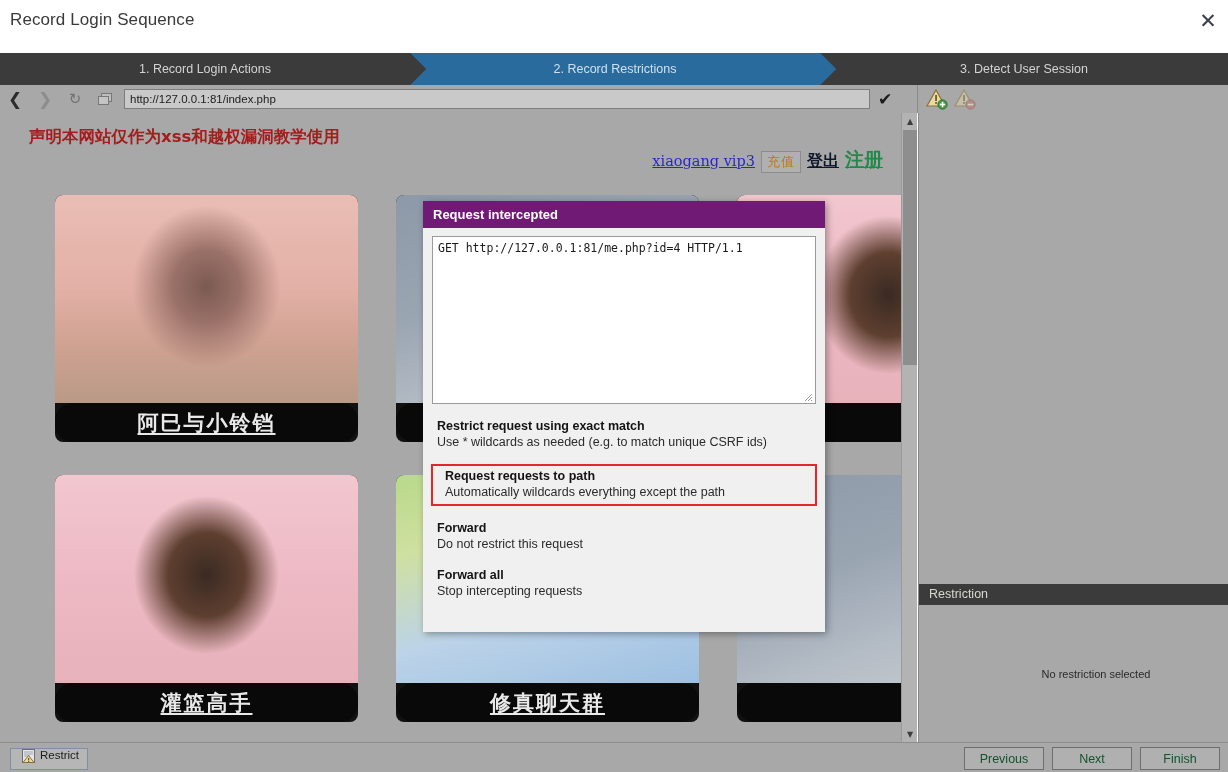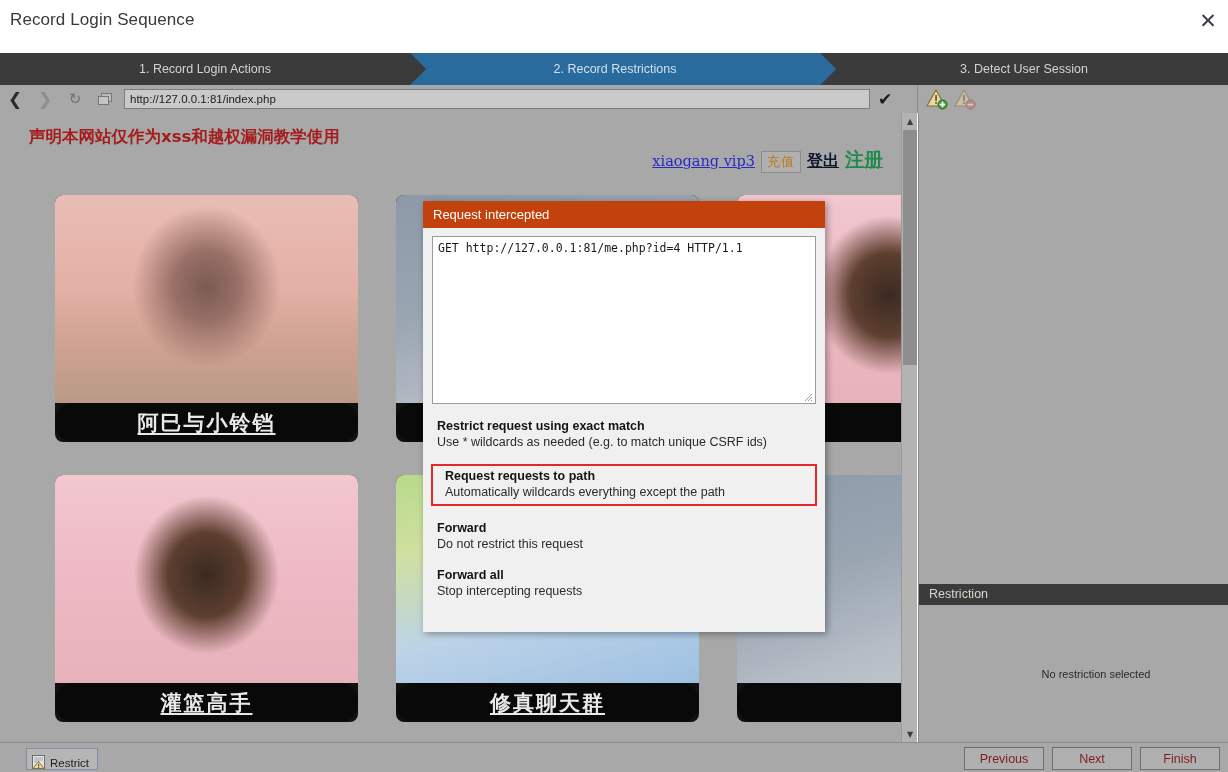--- a/index.html
+++ b/index.html
@@ -184,22 +184,22 @@
     display: flex; align-items: center; justify-content: center;
     font-size: 11px; color: #2a2a2a; padding-left: 44px;
   }
 
   
   .dialog {
     position: absolute; left: 423px; top: 201px; width: 402px; height: 431px;
     background: #f0f0f0; box-shadow: 2px 2px 7px rgba(0,0,0,.35);
   }
   .dlg-title {
-    height: 27px; background: #c2410c; color: #ffffff;
-    font-size: 13px; font-weight: 400; line-height: 27px; padding-left: 10px;
+    height: 27px; background: #701a75; color: #ffffff;
+    font-size: 13px; font-weight: 700; line-height: 27px; padding-left: 10px;
   }
   .dlg-area {
     margin: 8px 9px 0 9px; width: 384px; height: 168px;
     background: #ffffff; border: 1px solid #9b9b9b; position: relative;
   }
   .dlg-area textarea {
     width: 100%; height: 100%; border: 0; outline: none; resize: none;
     padding: 4px 5px; font-family: "DejaVu Sans Mono", monospace;
     font-size: 11.5px; color: #1a1a1a; background: transparent; line-height: 1.35;
   }
@@ -218,27 +218,27 @@
   }
 
   
   .bottombar {
     position: absolute; left: 0; top: 742px; width: 1228px; height: 30px;
     background: #a8a8a8; border-top: 1px solid #8d8d8d;
   }
   .tab-restrict {
     position: absolute; left: 10px; top: 5px; height: 22px;
     background: #b6b6b6; border: 1px solid #7e8fa6;
-    display: flex; align-items: flex-end; gap: 5px; padding: 0 8px 0 5px;
-    font-size: 11.5px; color: #1c1c1c; cursor: pointer; margin-left: 16px;
+    display: flex; align-items: flex-start; gap: 5px; padding: 0 8px 0 11px;
+    font-size: 11.5px; color: #1c1c1c; cursor: pointer;
   }
   .btns { position: absolute; right: 8px; top: 4px; display: flex; gap: 8px; }
   .btn {
     width: 80px; height: 23px; background: #b0b0b0;
-    border: 1px solid #6e6e6e; font-size: 12.5px; color: #7f1d1d;
+    border: 1px solid #6e6e6e; font-size: 12.5px; color: #14532d;
     display: flex; align-items: center; justify-content: center; cursor: pointer;
     font-family: "Liberation Sans", sans-serif;
   }
 </style>
 </head>
 <body>
 
 <div id="app">
 
   <div class="titlebar">

